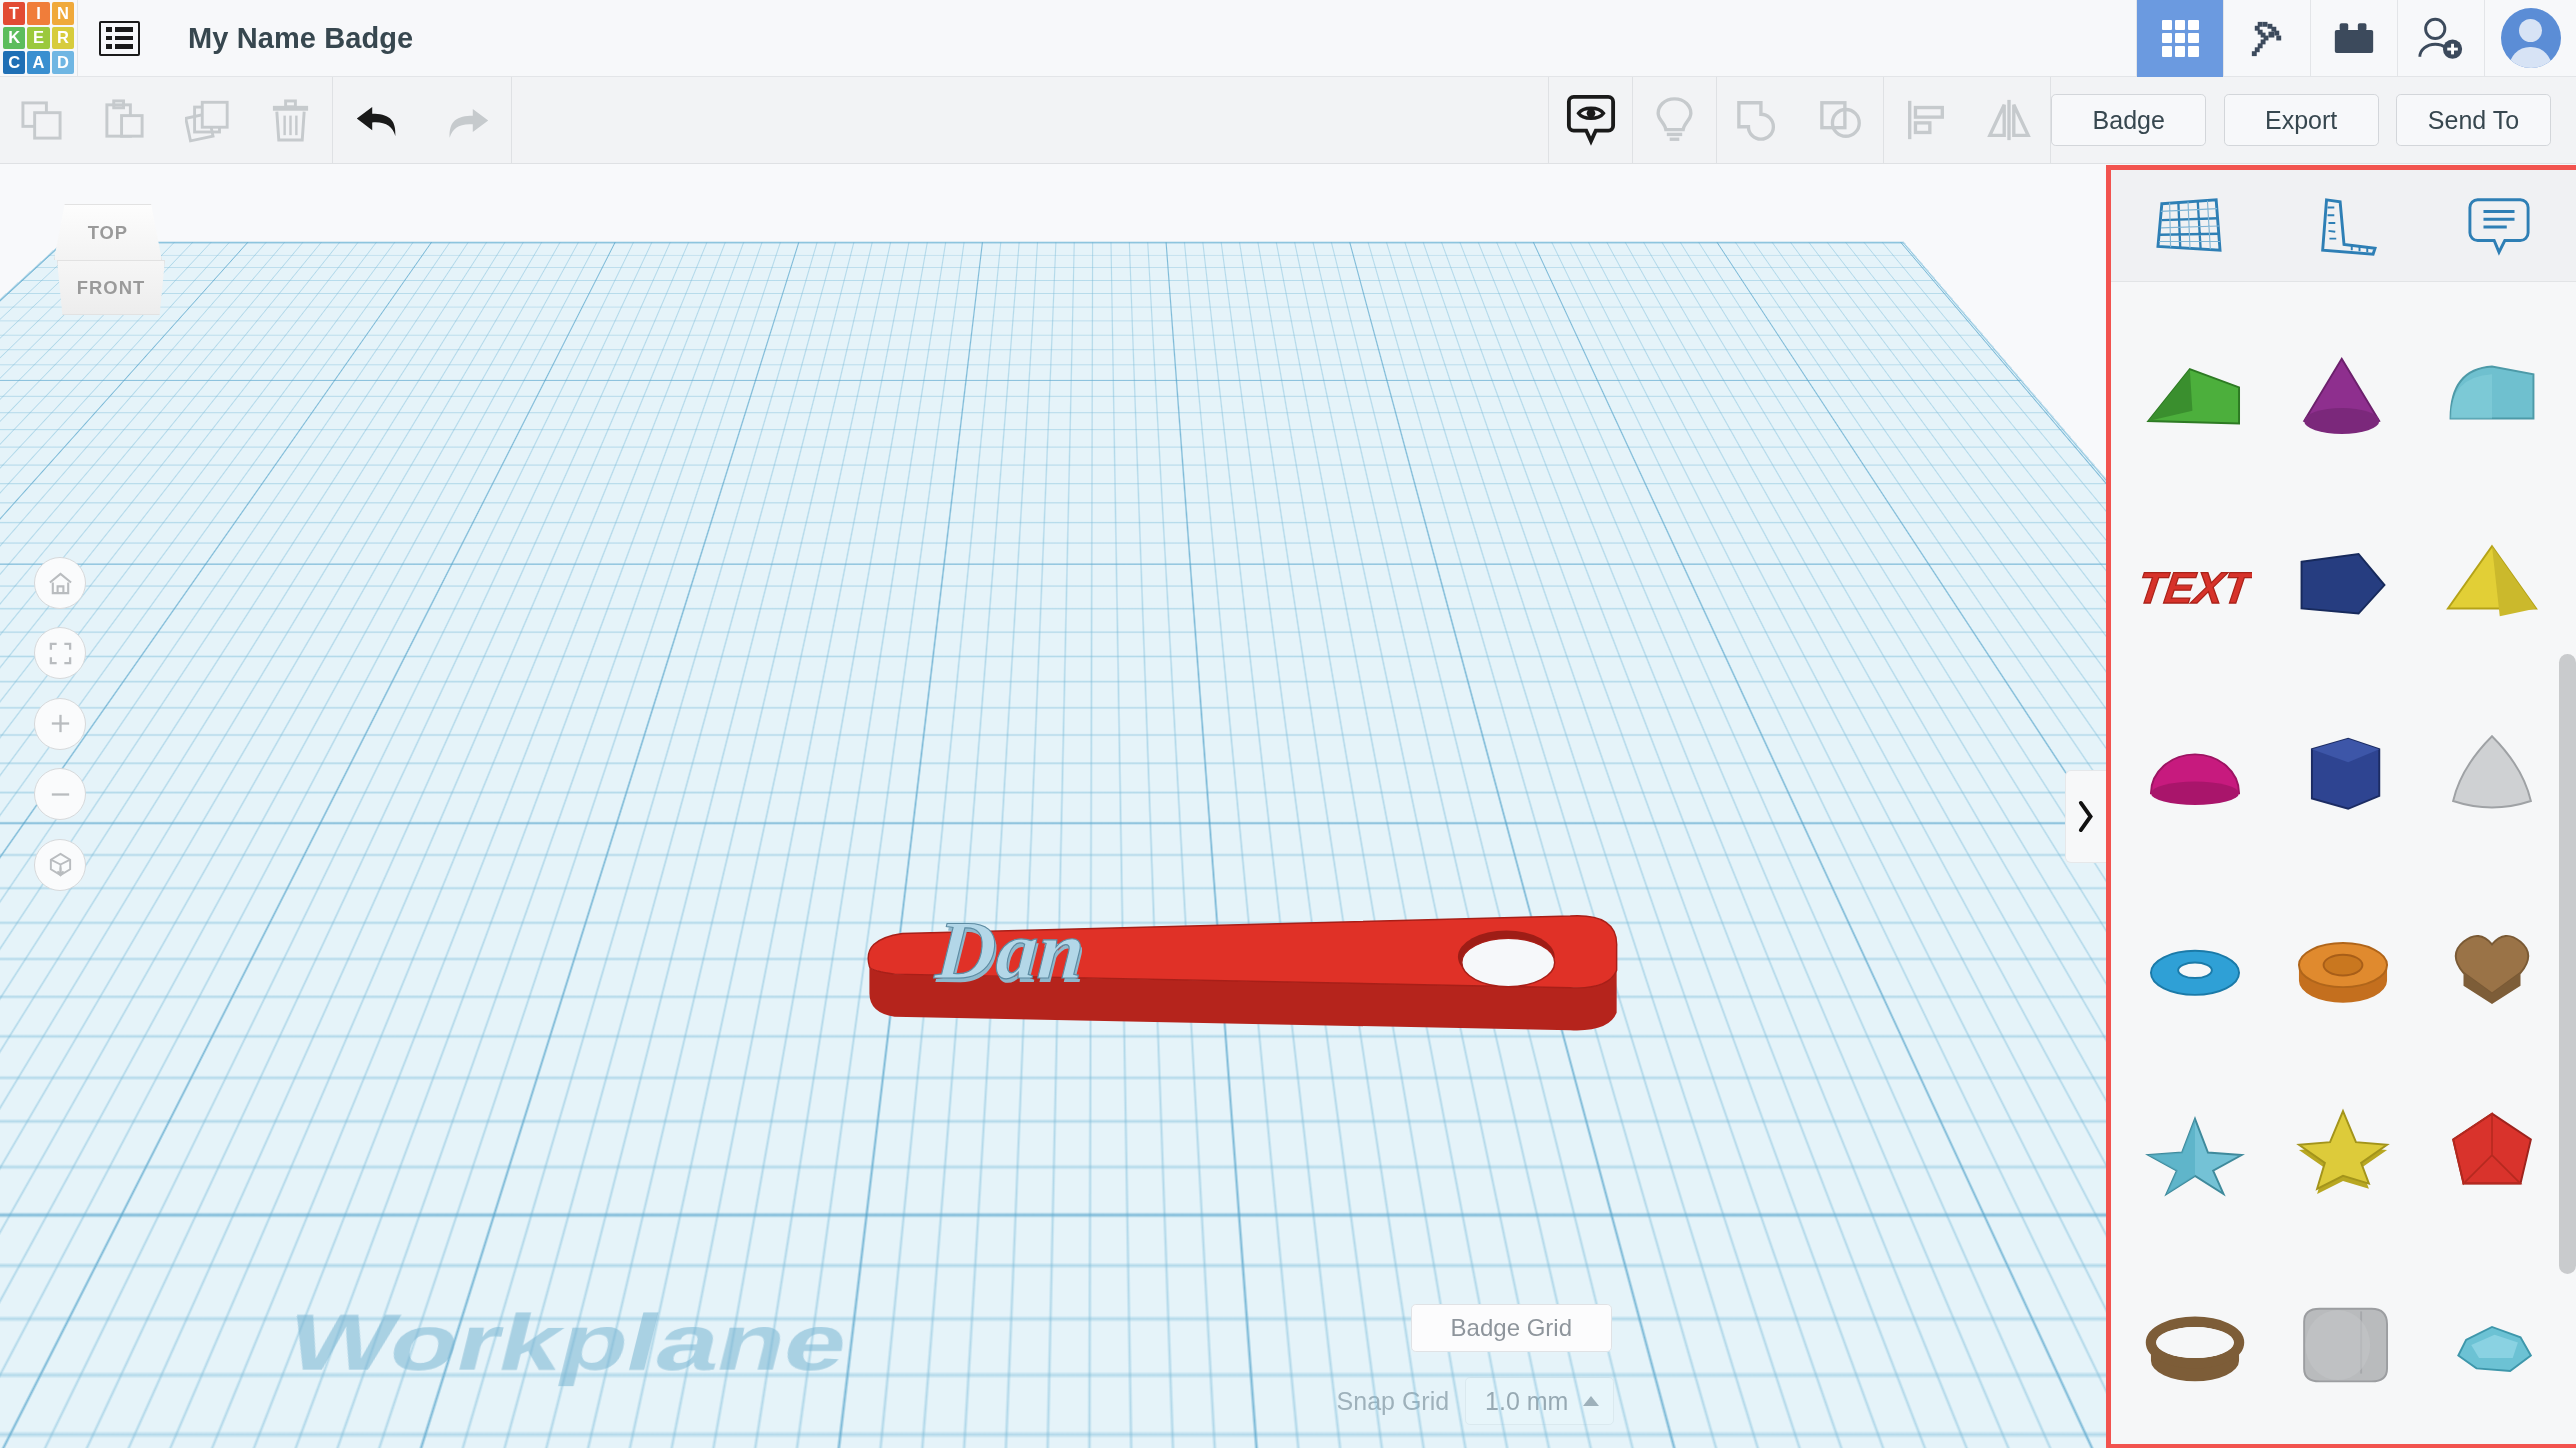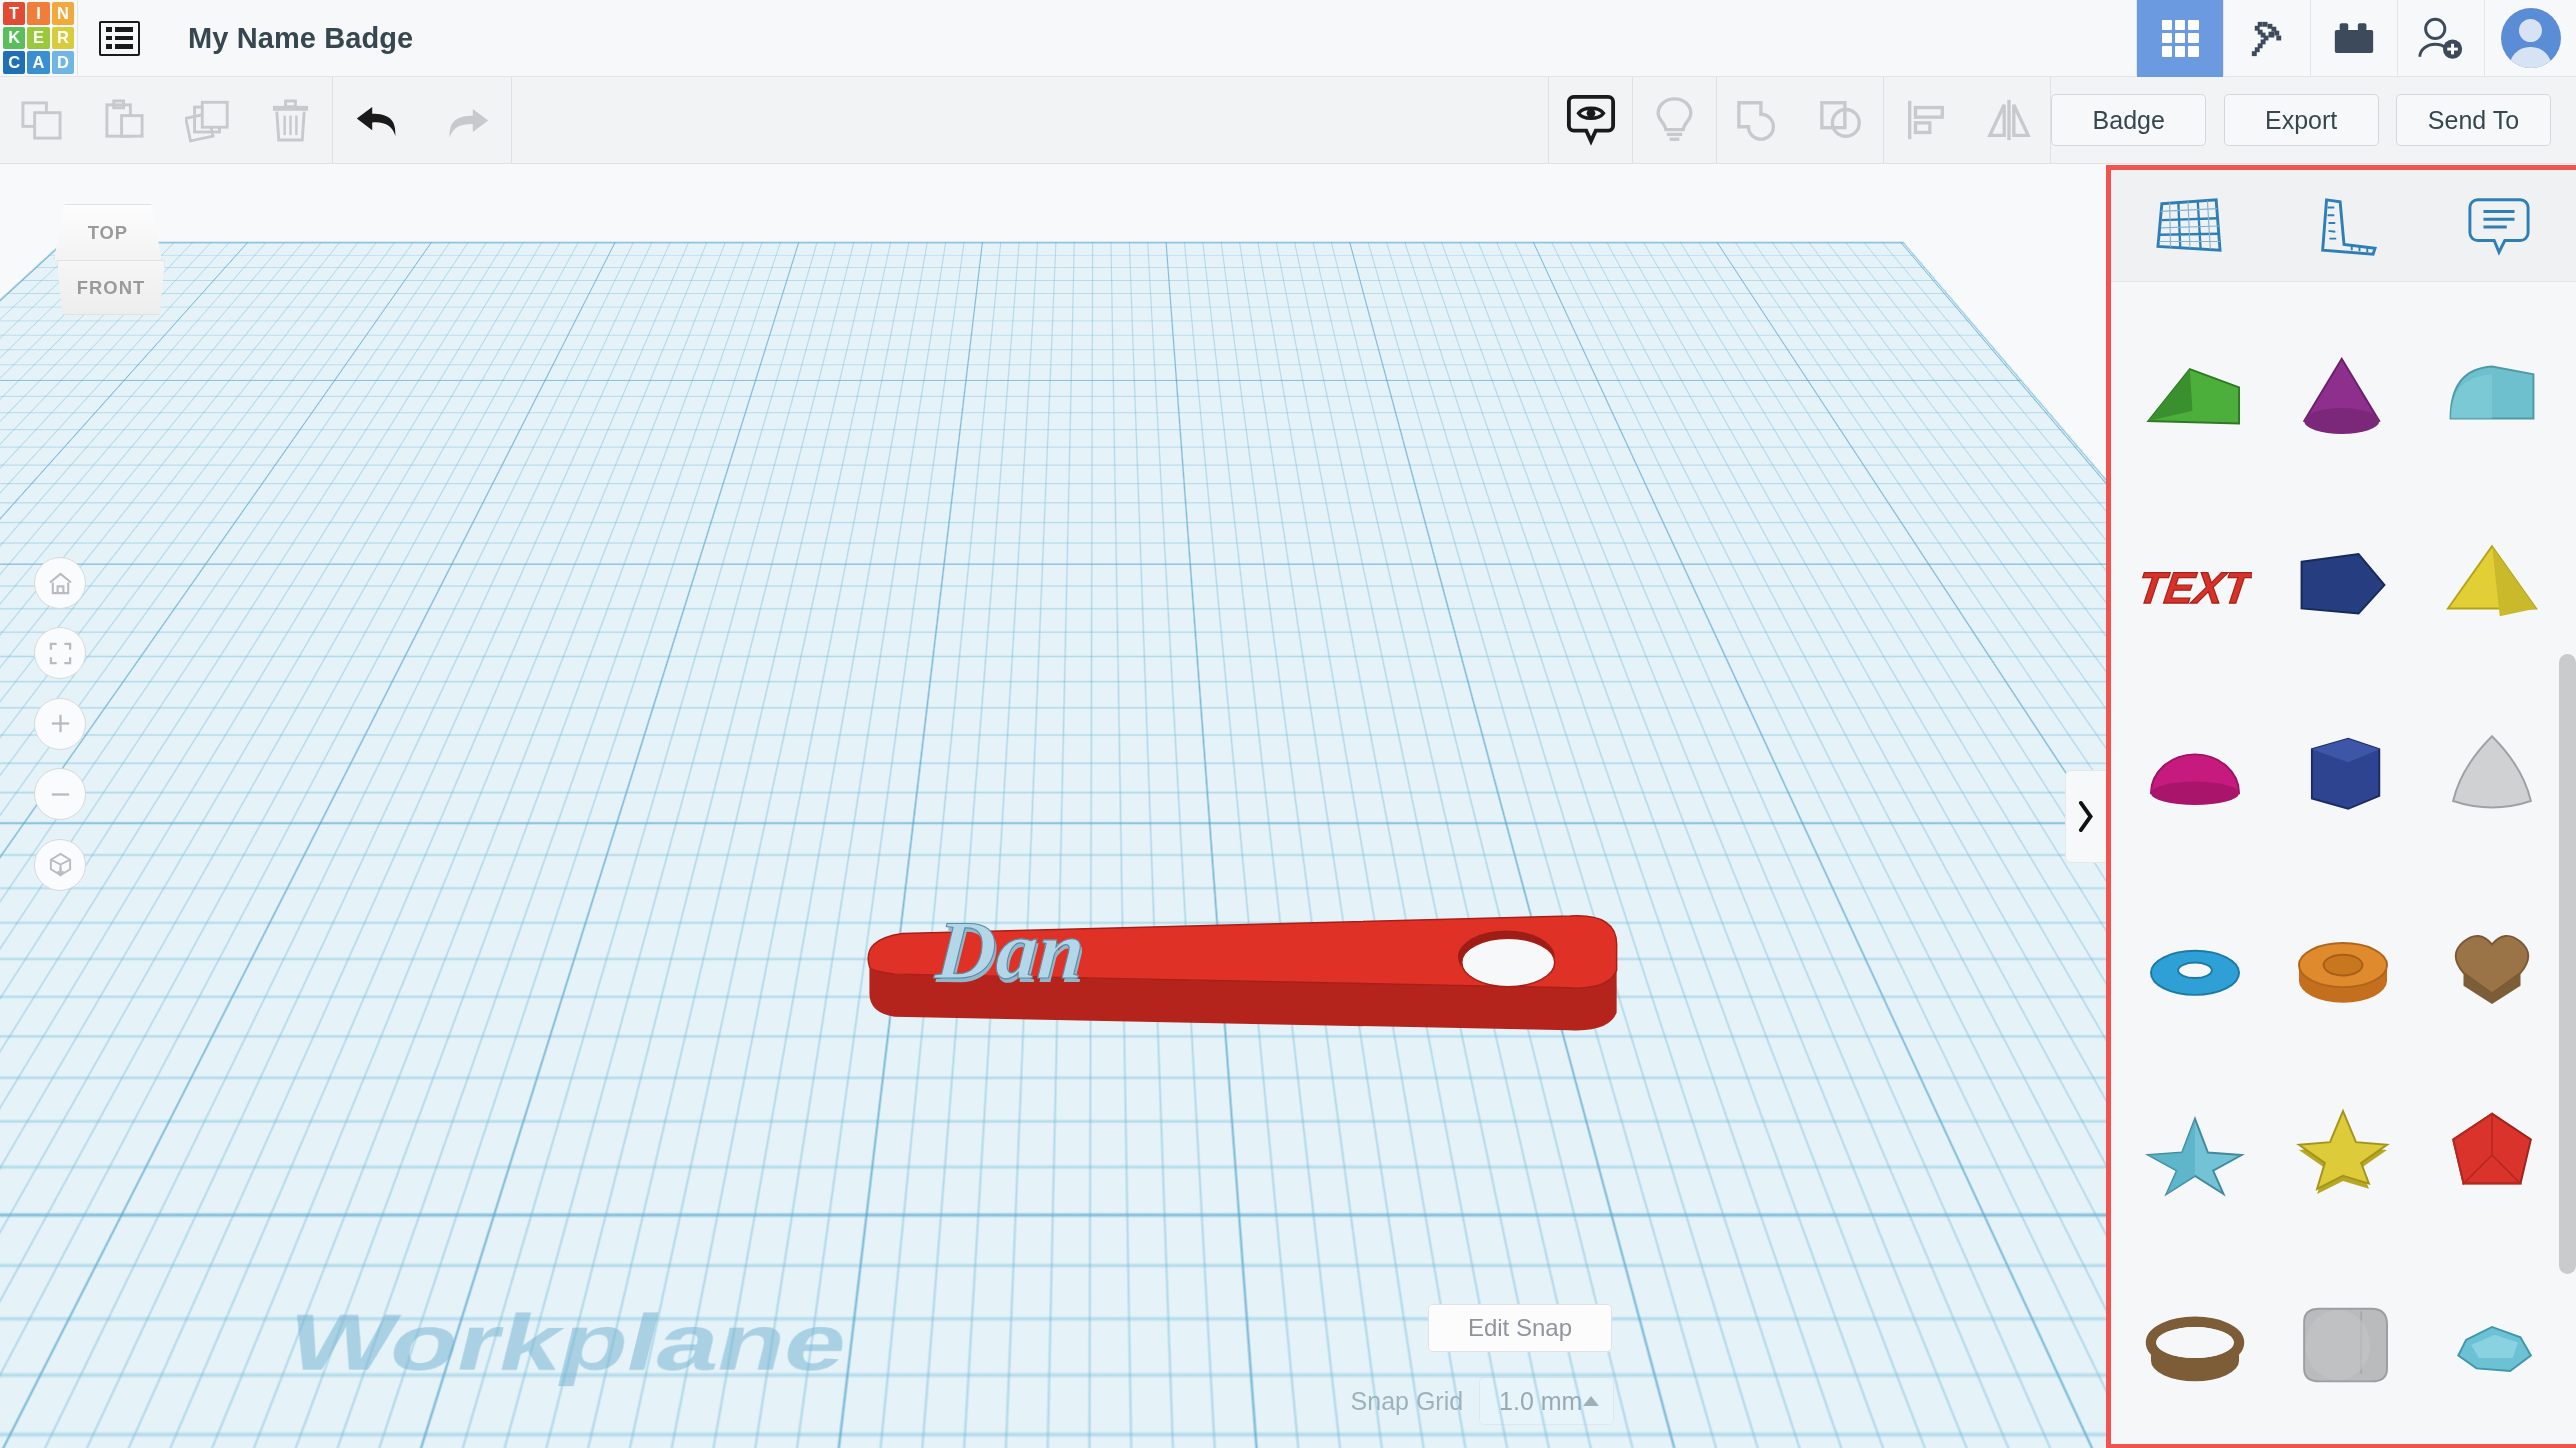--- a/index.html
+++ b/index.html
@@ -152,21 +152,21 @@
     display: flex; align-items: center;
   }
   .snapgrid-row {
     position: absolute; right: 492px; bottom: 24px;
     display: flex; align-items: center; gap: 15.5px;
   }
   .snapgrid-label { color: #5a6570; font-size: 25px; }
   .snapgrid-select {
     height: 48px; padding: 0 13.6px 0 19.4px; border: 1px solid #e0e2e5; background: #fcfcfd;
     border-radius: 4.8px; color: #4a545e; font-size: 25px; cursor: pointer;
-    display: flex; align-items: center; gap: 1px;
+    display: flex; align-items: center; gap: 15px;
   }
   .caret-up { width: 0; height: 0; border-left: 8.7px solid transparent; border-right: 8.7px solid transparent;
     border-bottom: 10.6px solid #5a6570; }
 
   
   .rightpanel {
     position: absolute; left: 2106px; top: 165px; width: 470px; height: 1284px;
     background: #f5f6f7; border: 5.8px solid #f2534f; border-right: none;
     overflow: hidden;
   }
@@ -452,21 +452,21 @@
       </div>
       <div class="navbtn">
         <svg width="27" height="27" viewBox="0 0 28 28">
           <path d="M14 3 L24 9 L24 19 L14 25 L4 19 L4 9 Z" fill="none" stroke="#b9bcbf" stroke-width="2"></path>
           <path d="M4 9 L14 14 L24 9 M14 14 L14 25" fill="none" stroke="#b9bcbf" stroke-width="2"></path>
           <path d="M14 17 L14 25 M11 21 L14 25 L17 21" fill="none" stroke="#b9bcbf" stroke-width="2"></path>
         </svg>
       </div>
     </div>
 
-    <button class="edit-grid-btn">Edit Snap</button>
+    <button class="edit-grid-btn">Badge Grid</button>
     <div class="snapgrid-row">
       <span class="snapgrid-label">Snap Grid</span>
       <div class="snapgrid-select">
         <span>1.0 mm</span>
         <span class="caret-up"></span>
       </div>
     </div>
   </div>
 
   <div class="collapse-handle">

